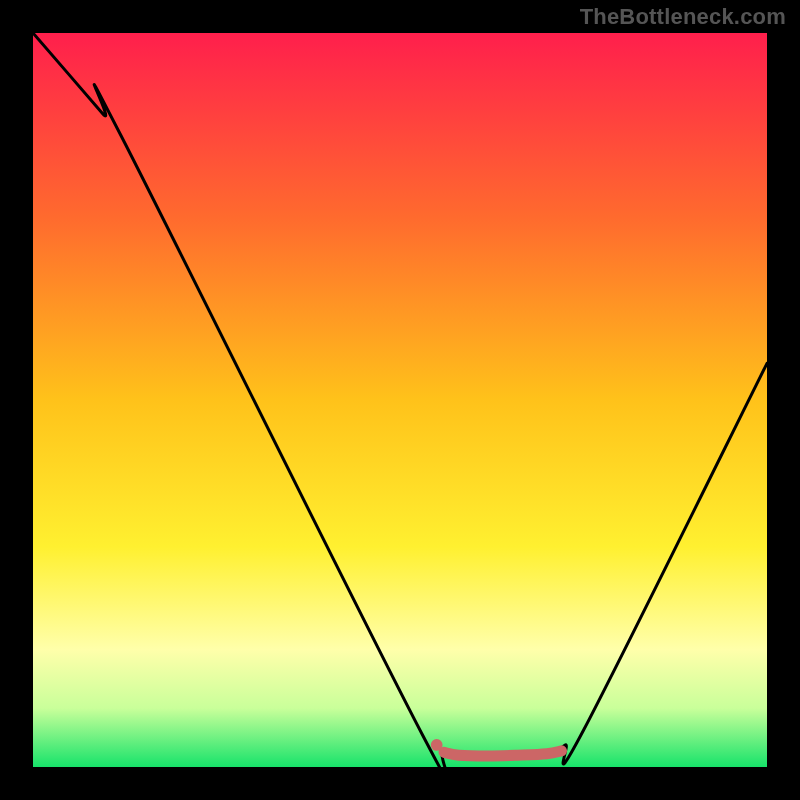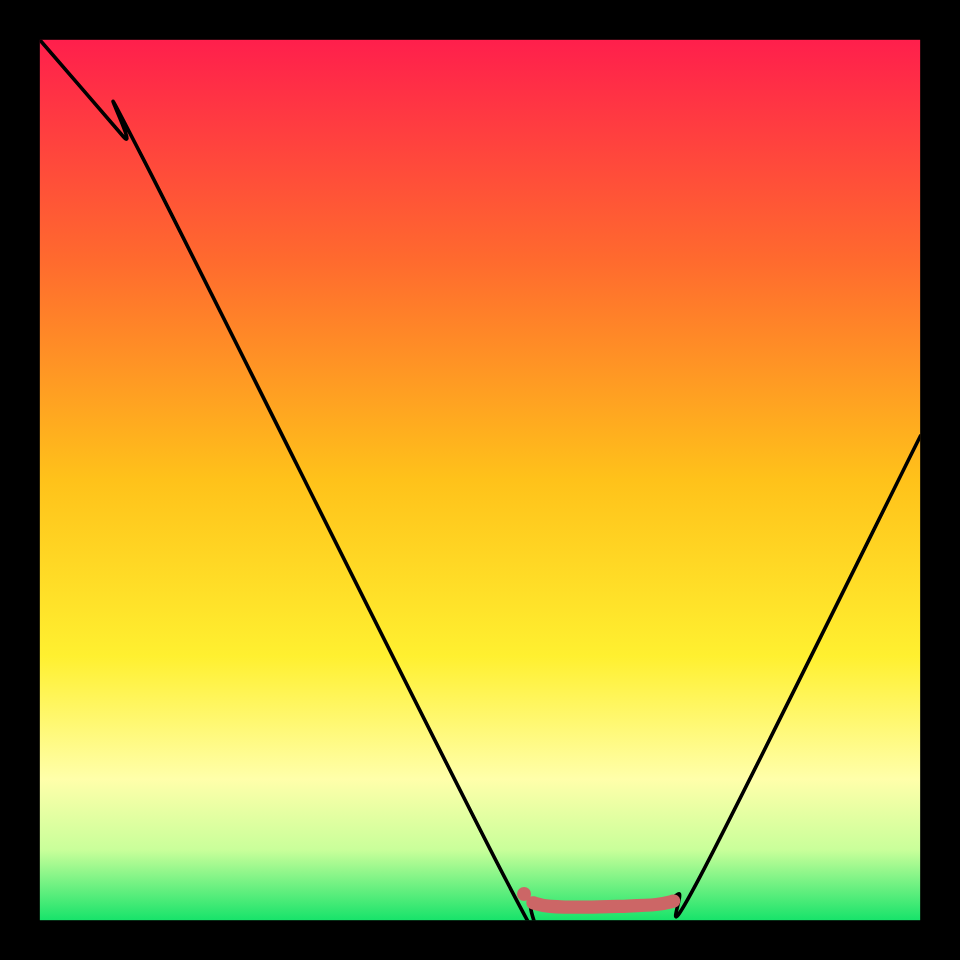--- a/index.html
+++ b/index.html
@@ -37,20 +37,21 @@
   .plot svg {
     display: block;
     width: 734px;
     height: 734px;
   }
 </style>
 </head>
 <body>
 
 <div class="frame">
+  <div class="attribution">TheBottleneck.com</div>
 
   <div class="plot">
     <svg id="plot-svg" viewBox="0 0 734 734" preserveAspectRatio="none">
       <defs>
         <linearGradient id="bg-grad" x1="0" y1="0" x2="0" y2="1">
             <stop offset="0.0%" stop-color="#ff1f4c"></stop>
             <stop offset="25.0%" stop-color="#ff6a2e"></stop>
             <stop offset="50.0%" stop-color="#ffc21a"></stop>
             <stop offset="70.0%" stop-color="#fff030"></stop>
             <stop offset="84.0%" stop-color="#ffffaa"></stop>

